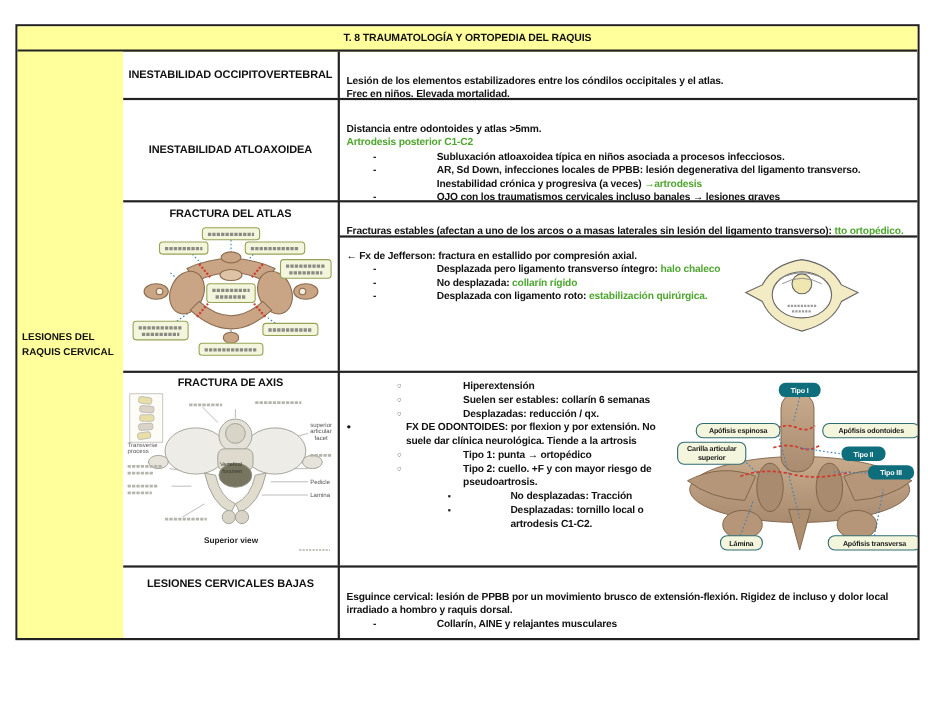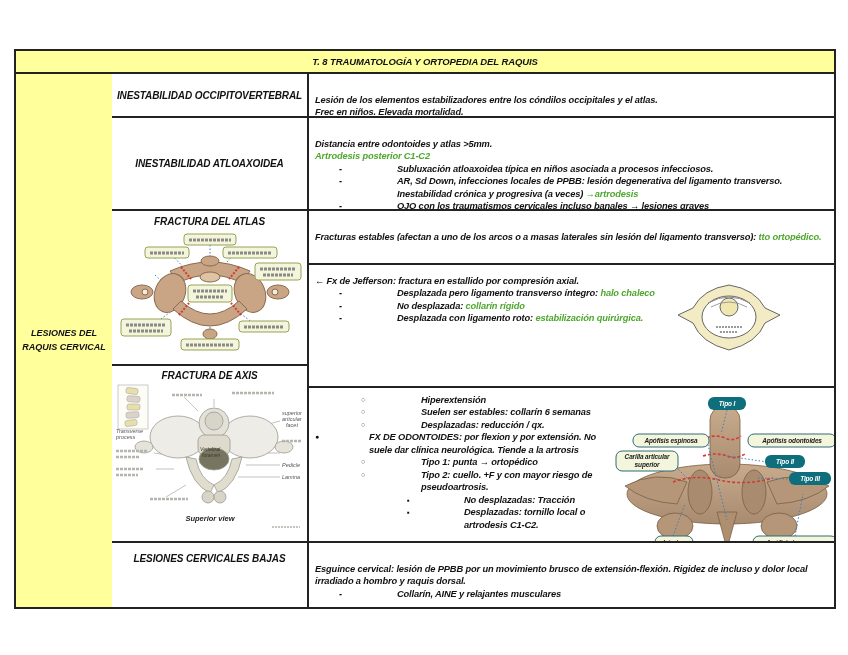--- a/index.html
+++ b/index.html
@@ -1,46 +1,46 @@
 <!DOCTYPE html>
 <html style="--yellow: #FFFF9C; --green: #4EA72E; --teal: #0E6E7C; --bone: #C9A585; --bone2: #B59678; --labelbg: #F3F6DC; --red: #D13B30; --blue: #3C7EB8;"><head>
 <meta charset="utf-8">
 <style>
   html,body{margin:0;padding:0;background:#fff;}
   body{width:848px;height:655px;position:relative;overflow:hidden;
        font-family:"Liberation Sans",sans-serif;color:#111;}
-  .tbl{position:absolute;left:14px;top:49px;width:818px;border:2px solid #222;background:#fff;font-style:italic;}
+  .tbl{position:absolute;left:14px;top:22px;width:818px;border:2px solid #222;background:#fff;}
   .hdr{height:21px;background:var(--yellow);border-bottom:2px solid #222;
        display:flex;align-items:center;justify-content:center;
        font-size:9.5px;font-weight:700;letter-spacing:-0.1px;}
   .grid{display:grid;grid-template-columns:96px 197px 1fr;
         grid-template-rows:42px 93px 32px 123px 177px 66px;}
   .cell{overflow:hidden;}
   .bt{border-top:2px solid #222;}
   .br{border-right:2px solid #222;}
   .c-left{grid-column:1;grid-row:1/7;background:var(--yellow);
-          display:flex;align-items:center;justify-content:center;text-align:center;
+          display:flex;align-items:center;justify-content:center;text-align:left;
           font-size:9px;font-weight:700;padding:4px;line-height:1.5;}
   .mid-title{font-size:10px;font-weight:700;text-align:center;letter-spacing:-0.1px;}
   .mid-center{display:flex;align-items:center;justify-content:center;padding:2px;}
   .rtext{font-size:9.3px;font-weight:700;line-height:1.34;padding:20px 8px 0 6px;letter-spacing:-0.15px;}
   .green{color:var(--green);}
   .li{display:flex;gap:44px;}
   .li .mk{flex:none;text-align:left;}
   .li-dash .mk{margin-left:24px;width:14px;}
   .li-dash .mk::before{content:"-";}
   .li-dot{margin-left:0;}
   .li-dot .mk{width:10px;}
   .li-dot .mk::before{content:"\25CF";font-size:7px;position:relative;top:-1px;}
   .li-circ .mk{margin-left:46px;width:16px;}
   .li-circ .mk::before{content:"\25CB";font-size:7px;color:#555;position:relative;top:-1px;}
   .li-sq .mk{margin-left:92px;width:13px;}
   .li-sq .mk::before{content:"\25AA";font-size:8px;}
   .li .tx{flex:1;}
-  .flexrow{display:flex;margin-top:22px;}
+  .flexrow{display:flex;}
   svg{font-family:"Liberation Sans",sans-serif;display:block;}
   .diag-wrap{display:flex;justify-content:center;}
 </style>
 </head>
 <body>
 
 <div class="tbl">
   <div class="hdr">T. 8 TRAUMATOLOGÍA Y ORTOPEDIA DEL RAQUIS</div>
   <div class="grid">
 

